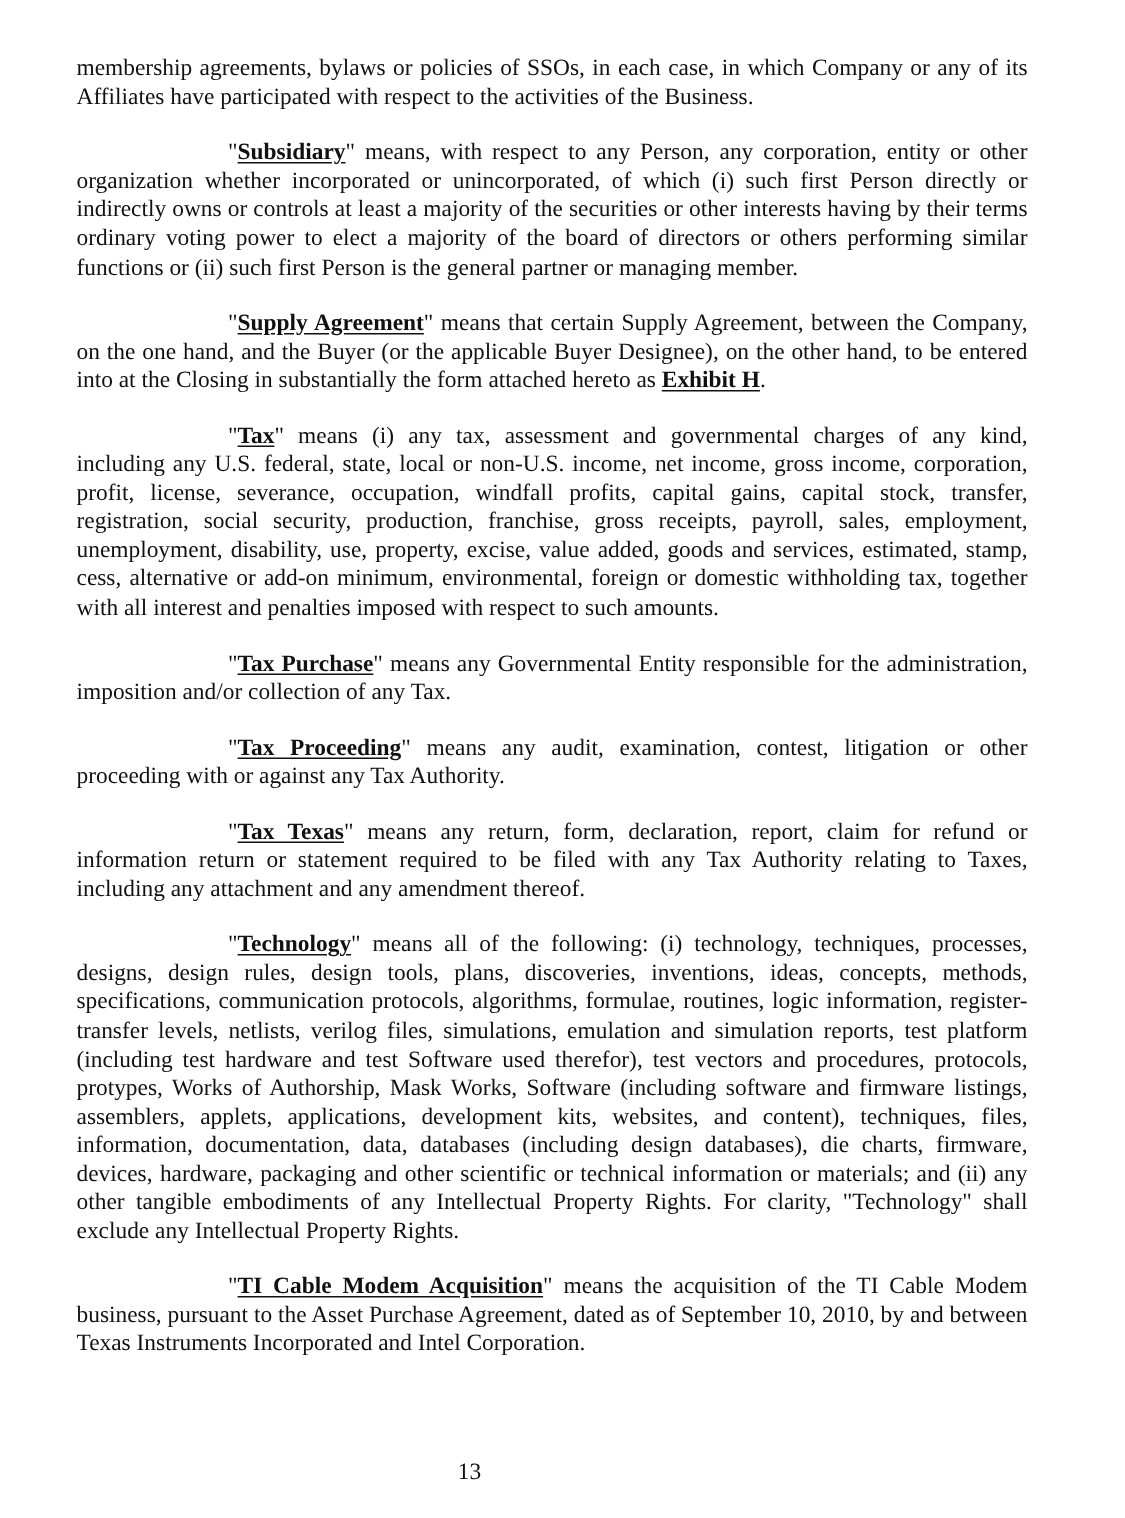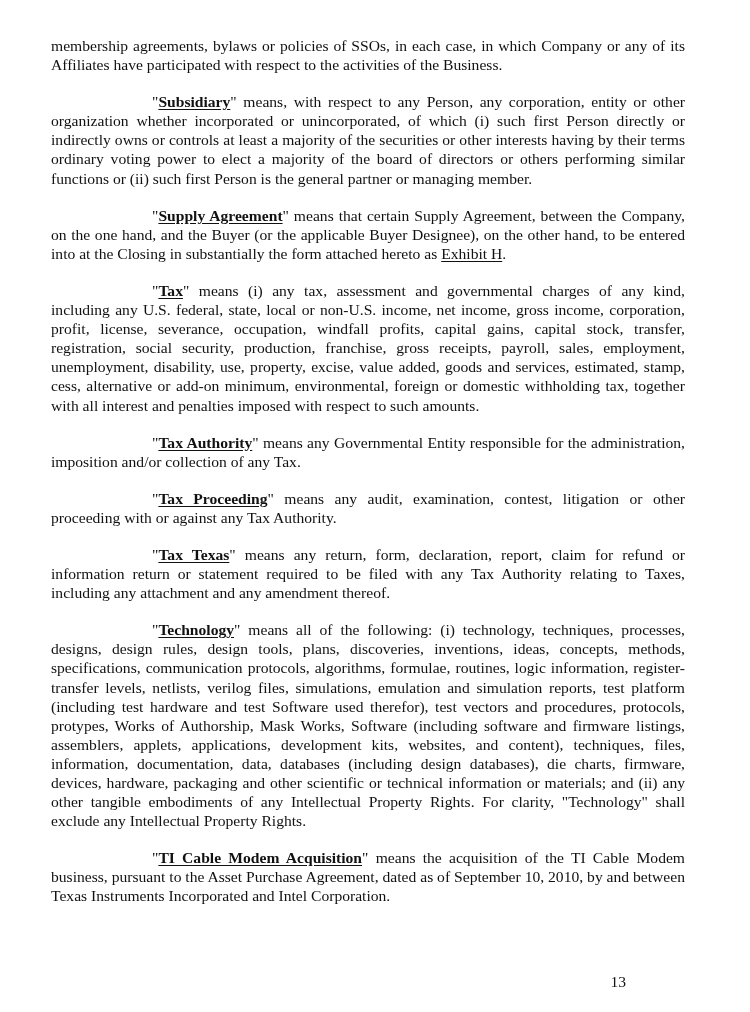--- a/index.html
+++ b/index.html
@@ -31,44 +31,45 @@
     text-indent: 101px;
   }
   .term {
     text-decoration: underline;
     text-underline-offset: 2px;
     font-weight: bold;
   }
   .exhibit {
     text-decoration: underline;
     text-underline-offset: 2px;
+    font-weight: bold;
   }
   .page-number {
     position: absolute;
     left: 0;
     width: 626px;
     top: 973px;
-    text-align: right;
+    text-align: center;
     font-size: 15.6px;
   }
 </style>
 </head>
 <body>
 
 <div class="page">
 
   <p class="para">membership agreements, bylaws or policies of SSOs, in each case, in which Company or any of its Affiliates have participated with respect to the activities of the Business.</p>
 
   <p class="para def"><span>"</span><span class="term">Subsidiary</span><span>"</span><span> means, with respect to any Person, any corporation, entity or other organization whether incorporated or unincorporated, of which (i) such first Person directly or indirectly owns or controls at least a majority of the securities or other interests having by their terms ordinary voting power to elect a majority of the board of directors or others performing similar functions or (ii) such first Person is the general partner or managing member.</span></p>
 
   <p class="para def"><span>"</span><span class="term">Supply Agreement</span><span>"</span><span> means that certain Supply Agreement, between the Company, on the one hand, and the Buyer (or the applicable Buyer Designee), on the other hand, to be entered into at the Closing in substantially the form attached hereto as </span><span class="exhibit">Exhibit H</span><span>.</span></p>
 
   <p class="para def"><span>"</span><span class="term">Tax</span><span>"</span><span> means (i) any tax, assessment and governmental charges of any kind, including any U.S. federal, state, local or non-U.S. income, net income, gross income, corporation, profit, license, severance, occupation, windfall profits, capital gains, capital stock, transfer, registration, social security, production, franchise, gross receipts, payroll, sales, employment, unemployment, disability, use, property, excise, value added, goods and services, estimated, stamp, cess, alternative or add-on minimum, environmental, foreign or domestic withholding tax, together with all interest and penalties imposed with respect to such amounts.</span></p>
 
-  <p class="para def"><span>"</span><span class="term">Tax Authority</span><span>"</span><span> means any Governmental Entity responsible for the administration, imposition and/or collection of any Tax.</span></p>
+  <p class="para def"><span>"</span><span class="term">Tax Purchase</span><span>"</span><span> means any Governmental Entity responsible for the administration, imposition and/or collection of any Tax.</span></p>
 
   <p class="para def"><span>"</span><span class="term">Tax Proceeding</span><span>"</span><span> means any audit, examination, contest, litigation or other proceeding with or against any Tax Authority.</span></p>
 
   <p class="para def"><span>"</span><span class="term">Tax Texas</span><span>"</span><span> means any return, form, declaration, report, claim for refund or information return or statement required to be filed with any Tax Authority relating to Taxes, including any attachment and any amendment thereof.</span></p>
 
   <p class="para def"><span>"</span><span class="term">Technology</span><span>"</span><span> means all of the following: (i) technology, techniques, processes, designs, design rules, design tools, plans, discoveries, inventions, ideas, concepts, methods, specifications, communication protocols, algorithms, formulae, routines, logic information, register-transfer levels, netlists, verilog files, simulations, emulation and simulation reports, test platform (including test hardware and test Software used therefor), test vectors and procedures, protocols, protypes, Works of Authorship, Mask Works, Software (including software and firmware listings, assemblers, applets, applications, development kits, websites, and content), techniques, files, information, documentation, data, databases (including design databases), die charts, firmware, devices, hardware, packaging and other scientific or technical information or materials; and (ii) any other tangible embodiments of any Intellectual Property Rights. For clarity, "Technology" shall exclude any Intellectual Property Rights.</span></p>
 
   <p class="para def"><span>"</span><span class="term">TI Cable Modem Acquisition</span><span>"</span><span> means the acquisition of the TI Cable Modem business, pursuant to the Asset Purchase Agreement, dated as of September 10, 2010, by and between Texas Instruments Incorporated and Intel Corporation.</span></p>
 
 </div>

